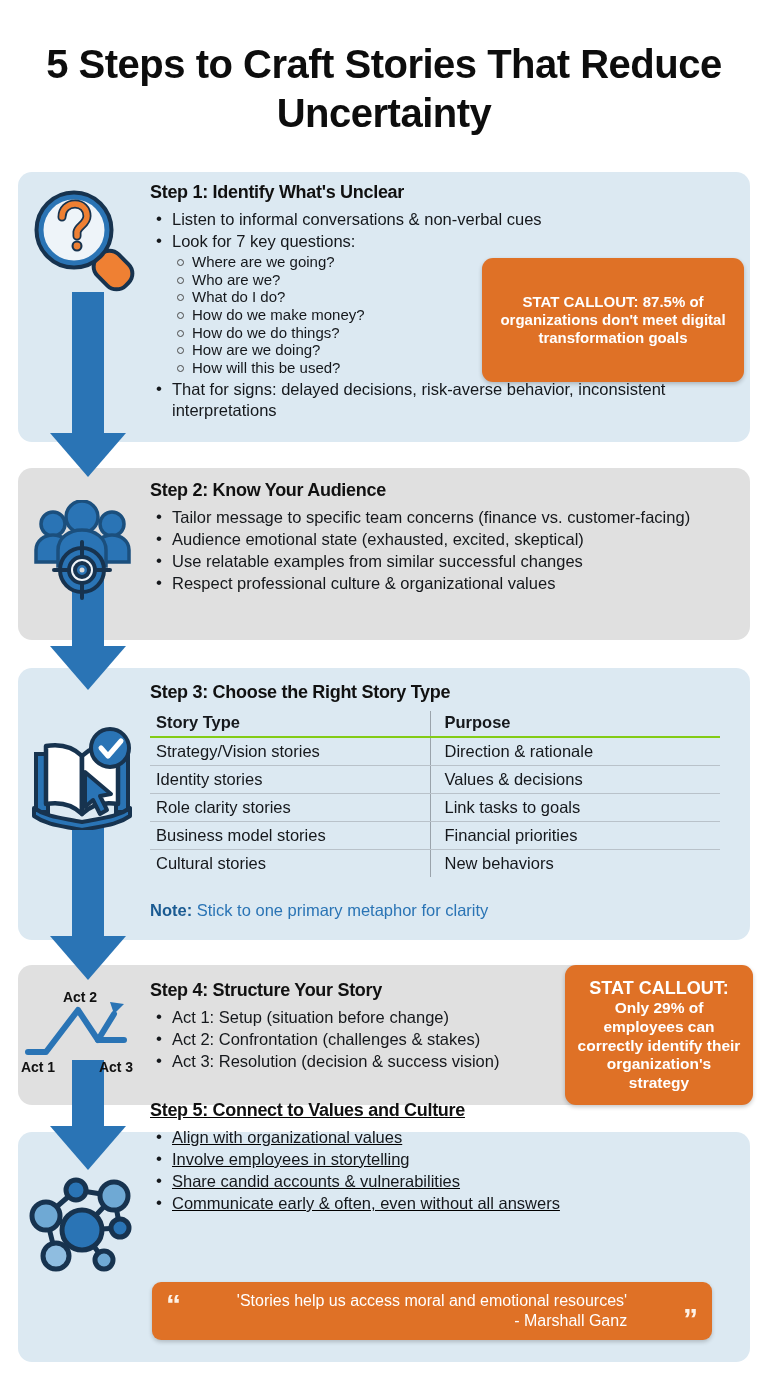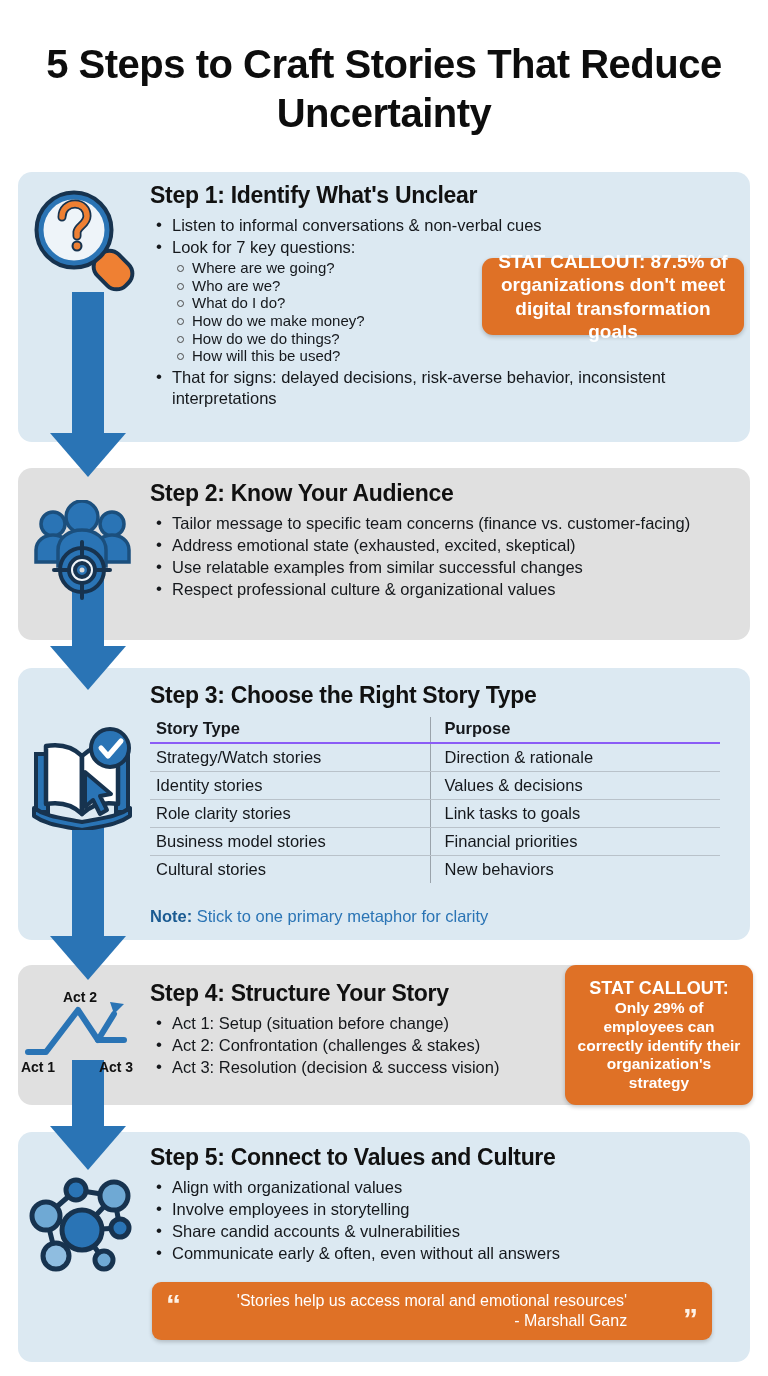--- a/index.html
+++ b/index.html
@@ -61,21 +61,21 @@
   .a3 { left: 50px; top: 820px;  width: 76px; height: 160px; }
   .a4 { left: 50px; top: 1060px; width: 76px; height: 110px; }
 
   
   .step-body {
     position: absolute;
     left: 150px;
     right: 22px;
   }
   .step-head {
-    font-size: 23px;
+    font-size: 18px;
     font-weight: 700;
     color: #111;
     letter-spacing: -0.3px;
     margin-bottom: 6px;
   }
   ul.bullets { list-style: none; }
   ul.bullets > li {
     position: relative;
     padding-left: 22px;
     font-size: 16.5px;
@@ -110,42 +110,42 @@
     background: #df7126;
     border-radius: 11px;
     color: #fff;
     font-weight: 700;
     text-align: center;
     box-shadow: 0 2px 4px rgba(0,0,0,.22);
     display: flex; align-items: center; justify-content: center;
     padding: 8px 12px;
   }
   .callout-1 {
-    left: 482px; top: 258px; width: 262px; height: 77px;
-    font-size: 19px; line-height: 1.22; justify-content: flex-end;
+    left: 482px; top: 258px; width: 262px; height: 124px;
+    font-size: 15px; line-height: 1.22; justify-content: flex-end;
   }
   .callout-2 {
     left: 565px; top: 965px; width: 188px; height: 140px;
     font-size: 15.5px; line-height: 1.2;
   }
   .callout-2 .c2-top { font-size: 18px; }
 
   
   .story-table {
     margin-top: 8px;
     width: 570px;
     border-collapse: collapse;
   }
   .story-table th {
     text-align: left;
     font-size: 16.5px;
     font-weight: 700;
     color: #15181c;
     padding: 2px 8px 4px 6px;
-    border-bottom: 2px solid #8b5cf6;
+    border-bottom: 2px solid #84cc16;
     margin-left: 8px;
   }
   .story-table td {
     text-align: left;
     font-size: 16.5px;
     color: #15181c;
     padding: 4px 8px 4px 6px;
     border-bottom: 1px solid #b9c2ca;
   }
   .story-table th:first-child, .story-table td:first-child { width: 280px; }
@@ -316,53 +316,54 @@
     <ul class="bullets">
       <li>Listen to informal conversations &amp; non-verbal cues</li>
       <li>Look for 7 key questions:</li>
     </ul>
     <ul class="subbullets">
       <li>Where are we going?</li>
       <li>Who are we?</li>
       <li>What do I do?</li>
       <li>How do we make money?</li>
       <li>How do we do things?</li>
+      <li>How are we doing?</li>
       <li>How will this be used?</li>
     </ul>
     <ul class="bullets" style="margin-top:2px;">
       <li>That for signs: delayed decisions, risk-averse behavior, inconsistent interpretations</li>
     </ul>
   </div>
 
   <div class="callout callout-1">
     <span>STAT CALLOUT: 87.5% of organizations don't meet digital transformation goals</span>
   </div>
 
   <div class="step-body" style="top:480px;">
     <div class="step-head">Step 2: Know Your Audience</div>
     <ul class="bullets">
       <li>Tailor message to specific team concerns (finance vs. customer-facing)</li>
-      <li>Address emotional state (exhausted, excited, skeptical)</li>
+      <li>Audience emotional state (exhausted, excited, skeptical)</li>
       <li>Use relatable examples from similar successful changes</li>
       <li>Respect professional culture &amp; organizational values</li>
     </ul>
   </div>
 
   <div class="step-body" style="top:682px;">
     <div class="step-head">Step 3: Choose the Right Story Type</div>
     <table class="story-table">
       <thead>
         <tr>
           <th>Story Type</th>
           <th>Purpose</th>
         </tr>
       </thead>
       <tbody>
         <tr>
-          <td>Strategy/Watch stories</td>
+          <td>Strategy/Vision stories</td>
           <td>Direction &amp; rationale</td>
         </tr>
         <tr>
           <td>Identity stories</td>
           <td>Values &amp; decisions</td>
         </tr>
         <tr>
           <td>Role clarity stories</td>
           <td>Link tasks to goals</td>
         </tr>
@@ -391,21 +392,21 @@
     </ul>
   </div>
 
   <div class="callout callout-2">
     <span>
       <span class="c2-top">STAT CALLOUT:</span>
       <span>Only 29% of employees can correctly identify their organization's strategy</span>
     </span>
   </div>
 
-  <div class="step-body" style="top:1144px;">
+  <div class="step-body" style="top:1100px;text-decoration:underline;">
     <div class="step-head">Step 5: Connect to Values and Culture</div>
     <ul class="bullets">
       <li>Align with organizational values</li>
       <li>Involve employees in storytelling</li>
       <li>Share candid accounts &amp; vulnerabilities</li>
       <li>Communicate early &amp; often, even without all answers</li>
     </ul>
   </div>
 
   <div class="quote">

